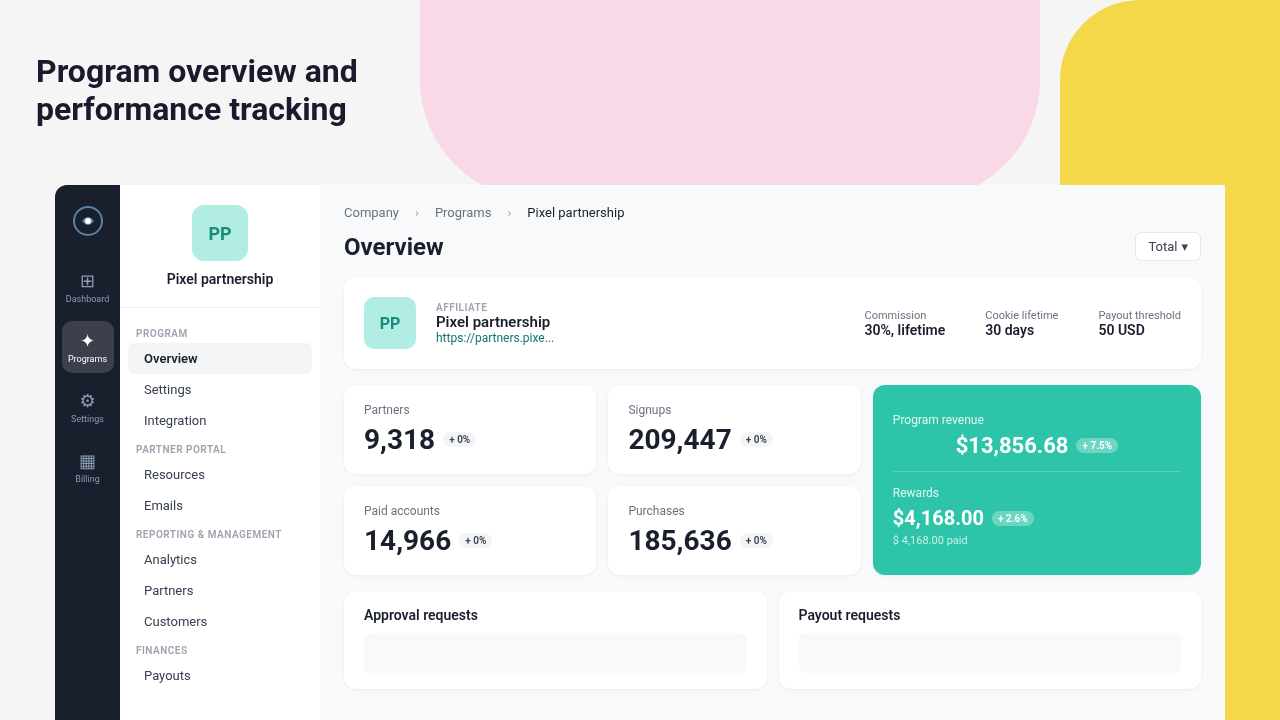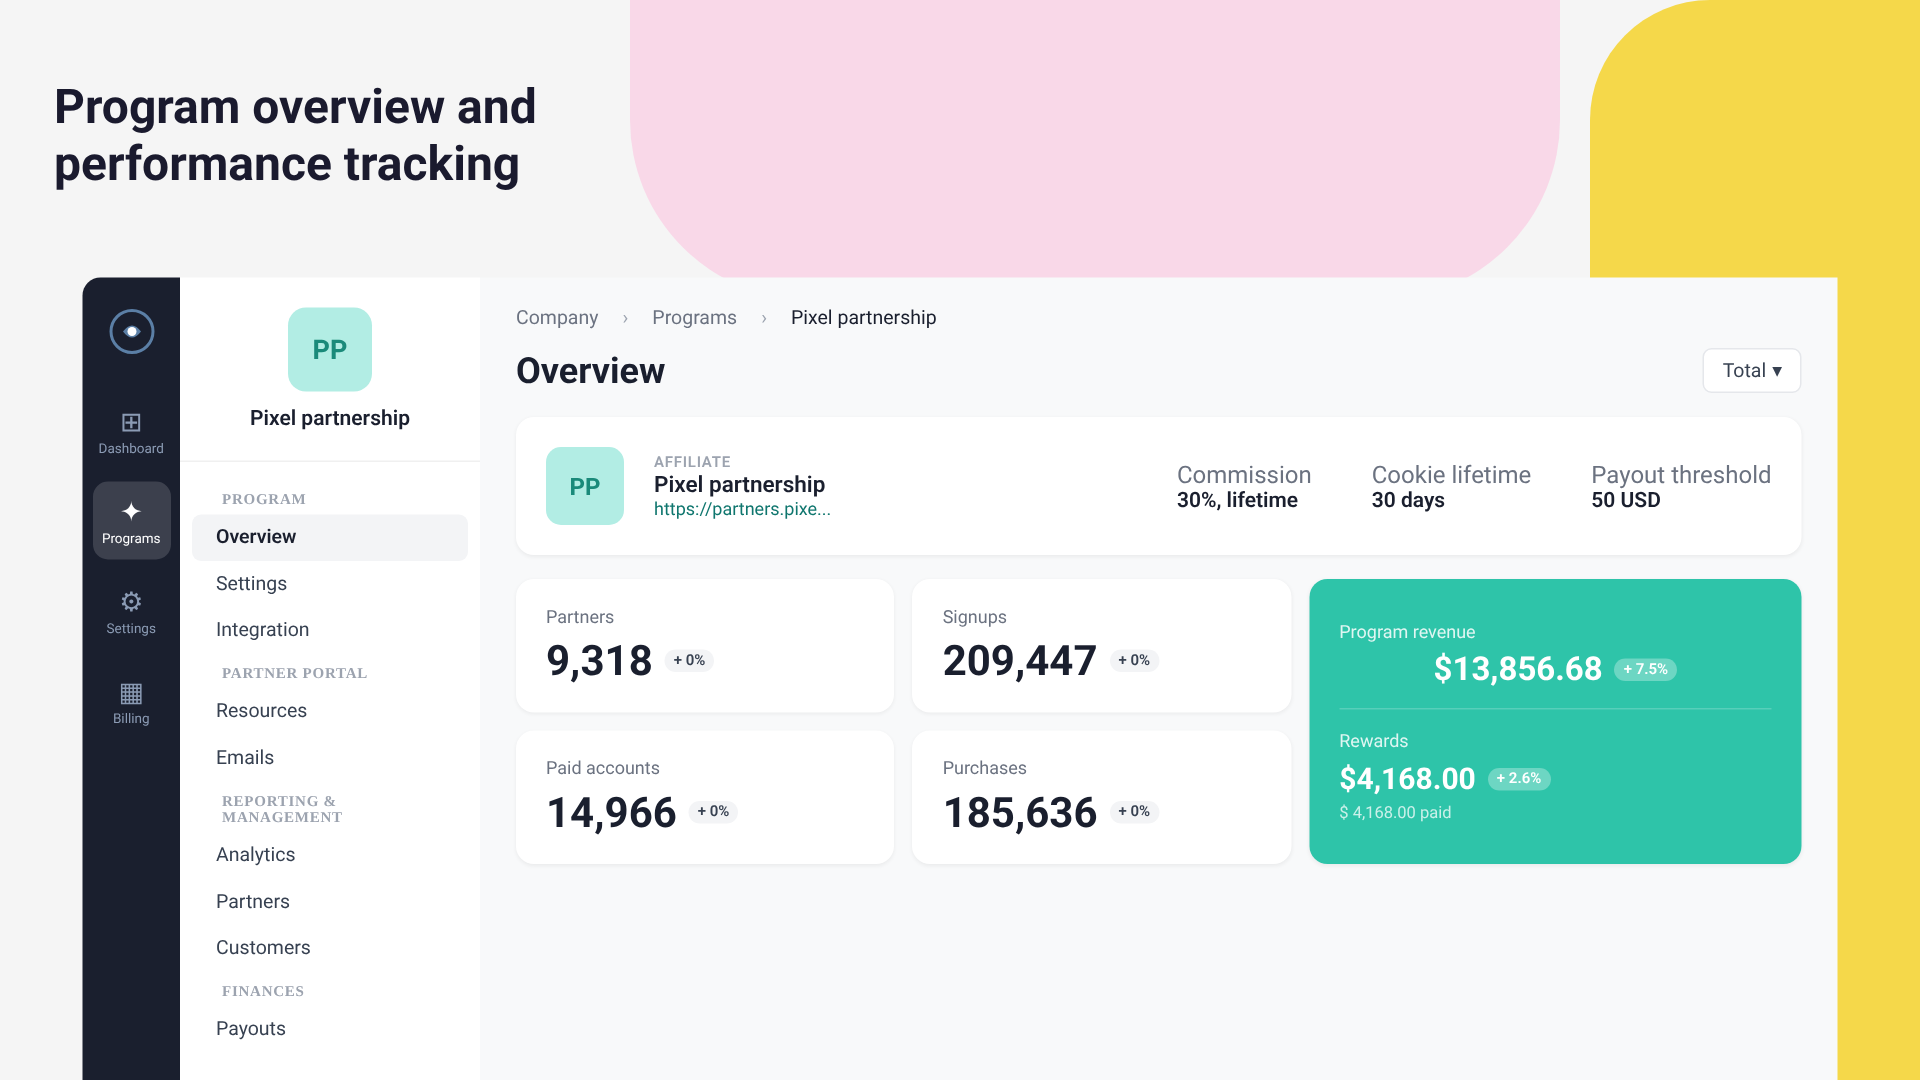--- a/index.html
+++ b/index.html
@@ -124,22 +124,21 @@
       font-weight: 600;
       color: #1a1f2e;
       text-align: center;
     }
     .sidebar-section-label {
       font-size: 10px;
       font-weight: 600;
       color: #9ca3af;
       text-transform: uppercase;
       letter-spacing: 0.05em;
-      padding: 8px 28px 4px;
-      font-family: Liberation Serif, serif;
+      padding: 8px 16px 4px;
     }
     .sidebar-menu-item {
       padding: 8px 16px;
       font-size: 13px;
       color: #374151;
       cursor: pointer;
       border-radius: 6px;
       margin: 0 8px;
     }
     .sidebar-menu-item.active { color: #1a1f2e; font-weight: 600; background: #f3f4f6; }
@@ -212,21 +211,21 @@
       font-weight: 700;
       color: #1a8a7a;
       flex-shrink: 0;
     }
     .affiliate-info { flex: 1; }
     .affiliate-type { font-size: 10px; font-weight: 600; color: #9ca3af; text-transform: uppercase; letter-spacing: 0.05em; }
     .affiliate-name { font-size: 15px; font-weight: 600; color: #1a1f2e; }
     .affiliate-url { font-size: 12px; color: #0f766e; }
     .affiliate-stats { display: flex; gap: 40px; }
     .affiliate-stat-item { }
-    .affiliate-stat-label { font-size: 16px; color: #6b7280; }
+    .affiliate-stat-label { font-size: 11px; color: #6b7280; }
     .affiliate-stat-value { font-size: 14px; font-weight: 600; color: #1a1f2e; }
 
     
     .metrics-grid {
       display: grid;
       grid-template-columns: 1fr 1fr 1.3fr;
       grid-template-rows: auto auto;
       gap: 12px;
       margin-bottom: 16px;
     }
@@ -446,15 +445,25 @@
 
       <div class="metric-card">
         <div class="metric-label">Purchases</div>
         <div class="metric-value">
           <span>185,636</span>
           <span class="metric-badge badge-gray">+ 0%</span>
         </div>
       </div>
     </div>
 
+    <div class="bottom-grid">
+      <div class="bottom-card">
+        <div class="bottom-card-title">Approval requests</div>
+        <div class="bottom-card-content"></div>
+      </div>
+      <div class="bottom-card">
+        <div class="bottom-card-title">Payout requests</div>
+        <div class="bottom-card-content"></div>
+      </div>
+    </div>
 
   </div>
 </div>
 
 </body></html>

